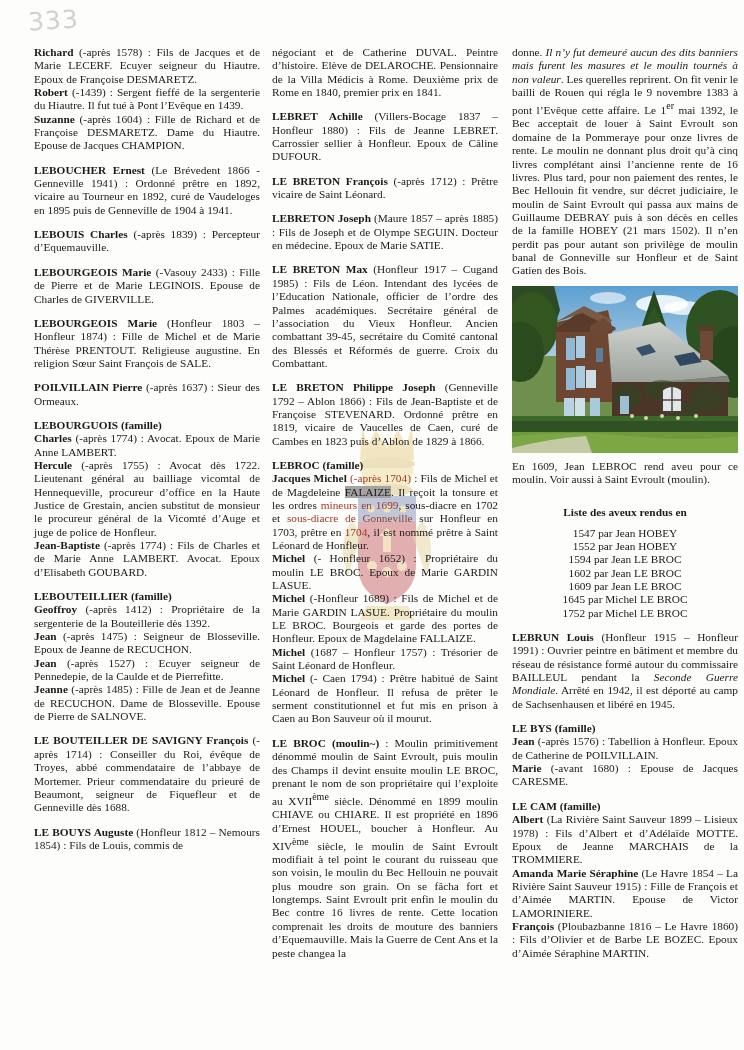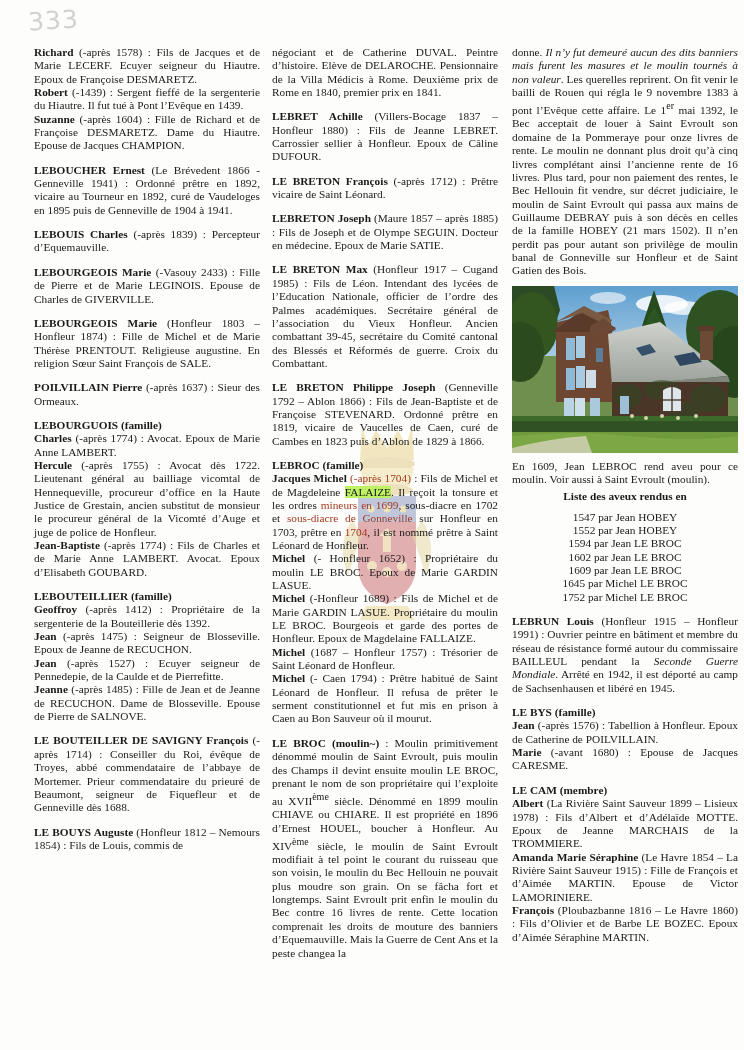--- a/index.html
+++ b/index.html
@@ -75,34 +75,34 @@
   p.gap { margin-top: 11px; }
   p.run { margin-top: 0; }
 
   .nm { font-weight: bold; }
   .sub { font-weight: bold; }
   .it { font-style: italic; }
   .sup { font-size: 10px; vertical-align: super; }
 
   
   .red   { color: #a23a22; }
-  .hl    { background: #bef264; }
+  .hl    { background: #a3a3a3; }
 
   
   .photo-wrap {
     margin: 8px 0 7px 0;
     width: 226px;
     height: 167px;
     position: relative;
     overflow: hidden;
     background: #6f8f4e;
   }
   .photo-wrap svg { display: block; }
 
-  .centered { text-align: center; font-weight: bold; margin-top: 4px; margin-bottom: 7px; }
+  .centered { text-align: center; font-weight: bold; margin-top: 20px; margin-bottom: 7px; }
   .listline { text-align: center; }
 </style>
 </head>
 <body>
 
 <div id="page">
 
   <div id="watermark">
     <svg viewBox="0 0 130 215" width="130" height="215" xmlns="http://www.w3.org/2000/svg">
 
@@ -301,21 +301,21 @@
       <p class="e listline">1609 par Jean LE BROC</p>
       <p class="e listline">1645 par Michel LE BROC</p>
       <p class="e listline">1752 par Michel LE BROC</p>
 
       <p class="e gap"><span class="nm">LEBRUN Louis</span><span> (Honfleur 1915 – Honfleur 1991) : Ouvrier peintre en bâtiment et membre du réseau de résistance formé autour du commissaire BAILLEUL pendant la </span><span class="it">Seconde Guerre Mondiale</span><span>. Arrêté en 1942, il est déporté au camp de Sachsenhausen et libéré en 1945.</span></p>
 
       <p class="e gap"><span class="nm">LE BYS (famille)</span></p>
       <p class="e run"><span class="sub">Jean</span><span> (-après 1576) : Tabellion à Honfleur. Epoux de Catherine de POILVILLAIN.</span></p>
       <p class="e run"><span class="sub">Marie</span><span> (-avant 1680) : Epouse de Jacques CARESME.</span></p>
 
-      <p class="e gap"><span class="nm">LE CAM (membre)</span></p>
+      <p class="e gap"><span class="nm">LE CAM (famille)</span></p>
       <p class="e run"><span class="sub">Albert</span><span> (La Rivière Saint Sauveur 1899 – Lisieux 1978) : Fils d’Albert et d’Adélaïde MOTTE. Epoux de Jeanne MARCHAIS de la TROMMIERE.</span></p>
       <p class="e run"><span class="sub">Amanda Marie Séraphine</span><span> (Le Havre 1854 – La Rivière Saint Sauveur 1915) : Fille de François et d’Aimée MARTIN. Epouse de Victor LAMORINIERE.</span></p>
       <p class="e run"><span class="sub">François</span><span> (Ploubazbanne 1816 – Le Havre 1860) : Fils d’Olivier et de Barbe LE BOZEC. Epoux d’Aimée Séraphine MARTIN.</span></p>
 
     </div>
 
   </div>
 </div>
 
 </body></html>

